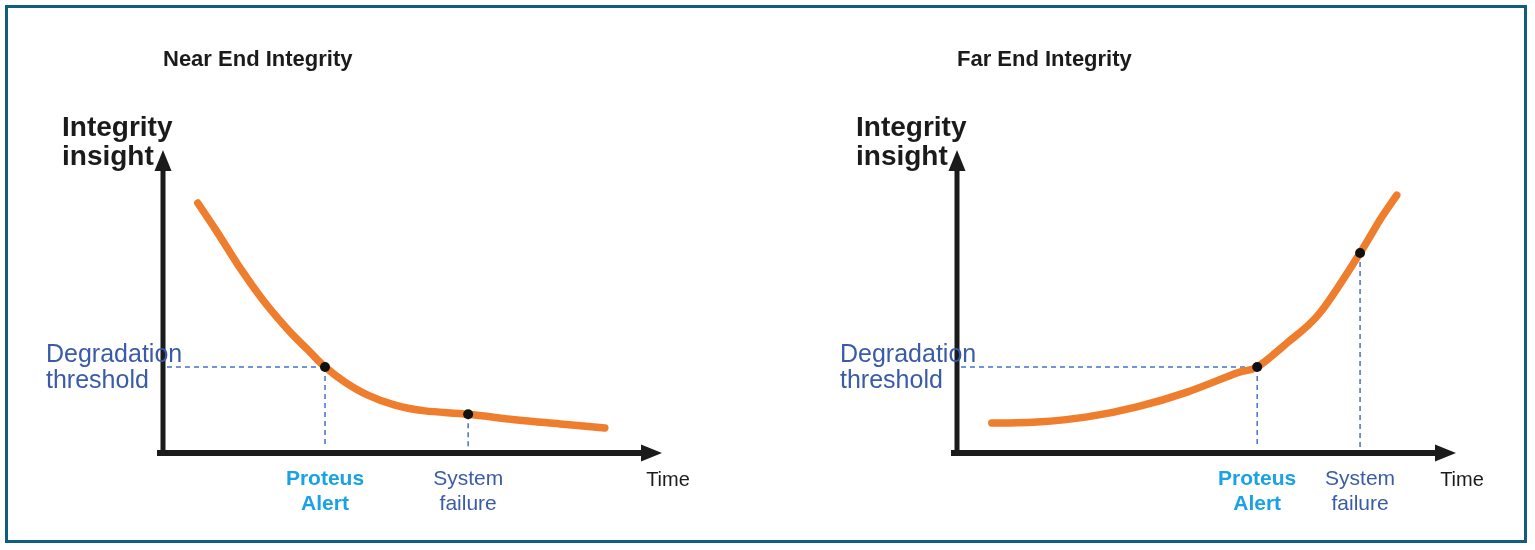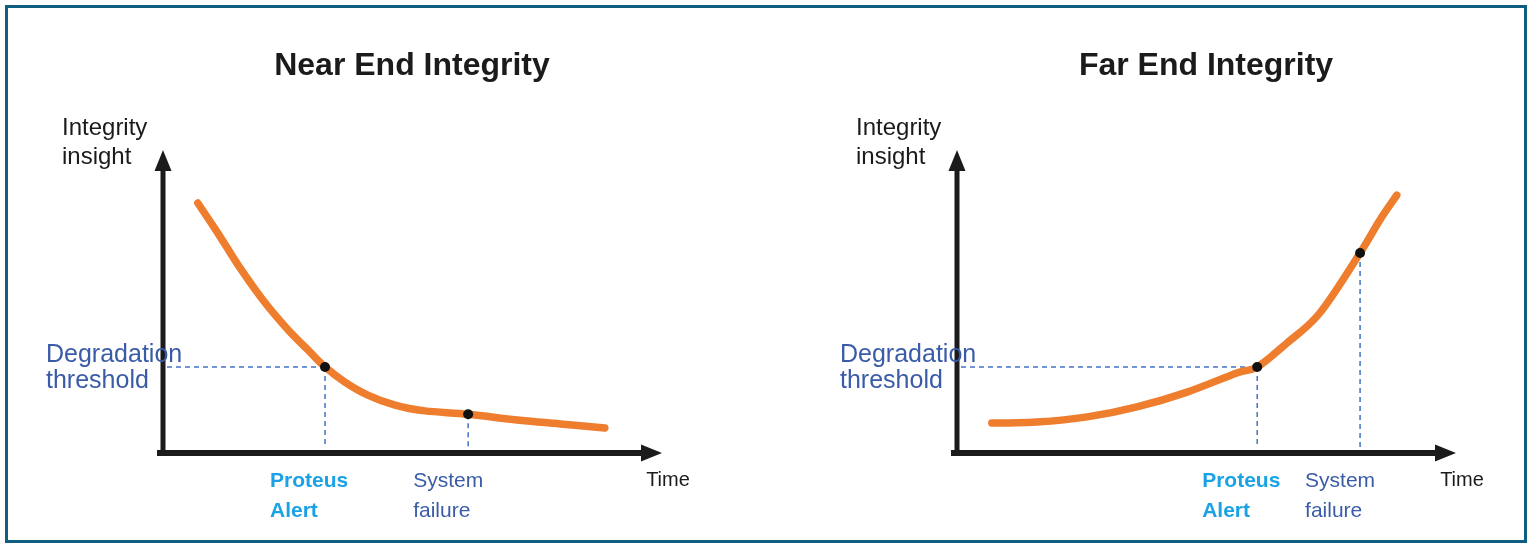--- a/index.html
+++ b/index.html
@@ -8,38 +8,38 @@
     font-family:"Liberation Sans",sans-serif;overflow:hidden;
   }
   .frame{
     position:absolute;left:5px;top:5px;width:1522px;height:538px;
     border:3px solid #0F5E80;box-sizing:border-box;pointer-events:none;
   }
   .panel{position:absolute;top:0;width:767px;height:550px;}
   .panel-left{left:0;}
   .panel-right{left:794px;}
   .chart-title{
-    position:absolute;left:163px;width:498px;top:46px;text-align:center;
-    font-size:32px;font-weight:700;color:#1b1b1b;letter-spacing:0;
+    position:absolute;left:163px;width:498px;top:46px;text-align:left;
+    font-size:22px;font-weight:700;color:#1b1b1b;letter-spacing:0;
   }
   .ylabel{
     position:absolute;left:62px;top:112px;width:112px;
-    font-size:24px;line-height:29px;color:#1b1b1b;
+    font-size:28px;line-height:29px;color:#1b1b1b;font-weight:bold;
   }
   .xlabel{
     position:absolute;left:628px;top:468px;width:80px;text-align:center;
     font-size:20px;color:#1b1b1b;
   }
   .threshold-label{
     position:absolute;left:46px;width:126px;
     font-size:25px;line-height:26px;color:#3A5CA8;
   }
   .marker-label{
-    position:absolute;width:110px;text-align:left;
-    font-size:21px;line-height:30px;
+    position:absolute;width:110px;text-align:center;
+    font-size:21px;line-height:25px;
   }
   .marker-label.alert{font-weight:700;}
   svg.plot{position:absolute;left:0;top:0;}
 </style>
 </head>
 <body>
 
 <section class="panel panel-left">
   <svg class="plot" width="767" height="550">
       <line x1="157" y1="453" x2="646" y2="453" stroke="#1b1b1b" stroke-width="6"></line>

